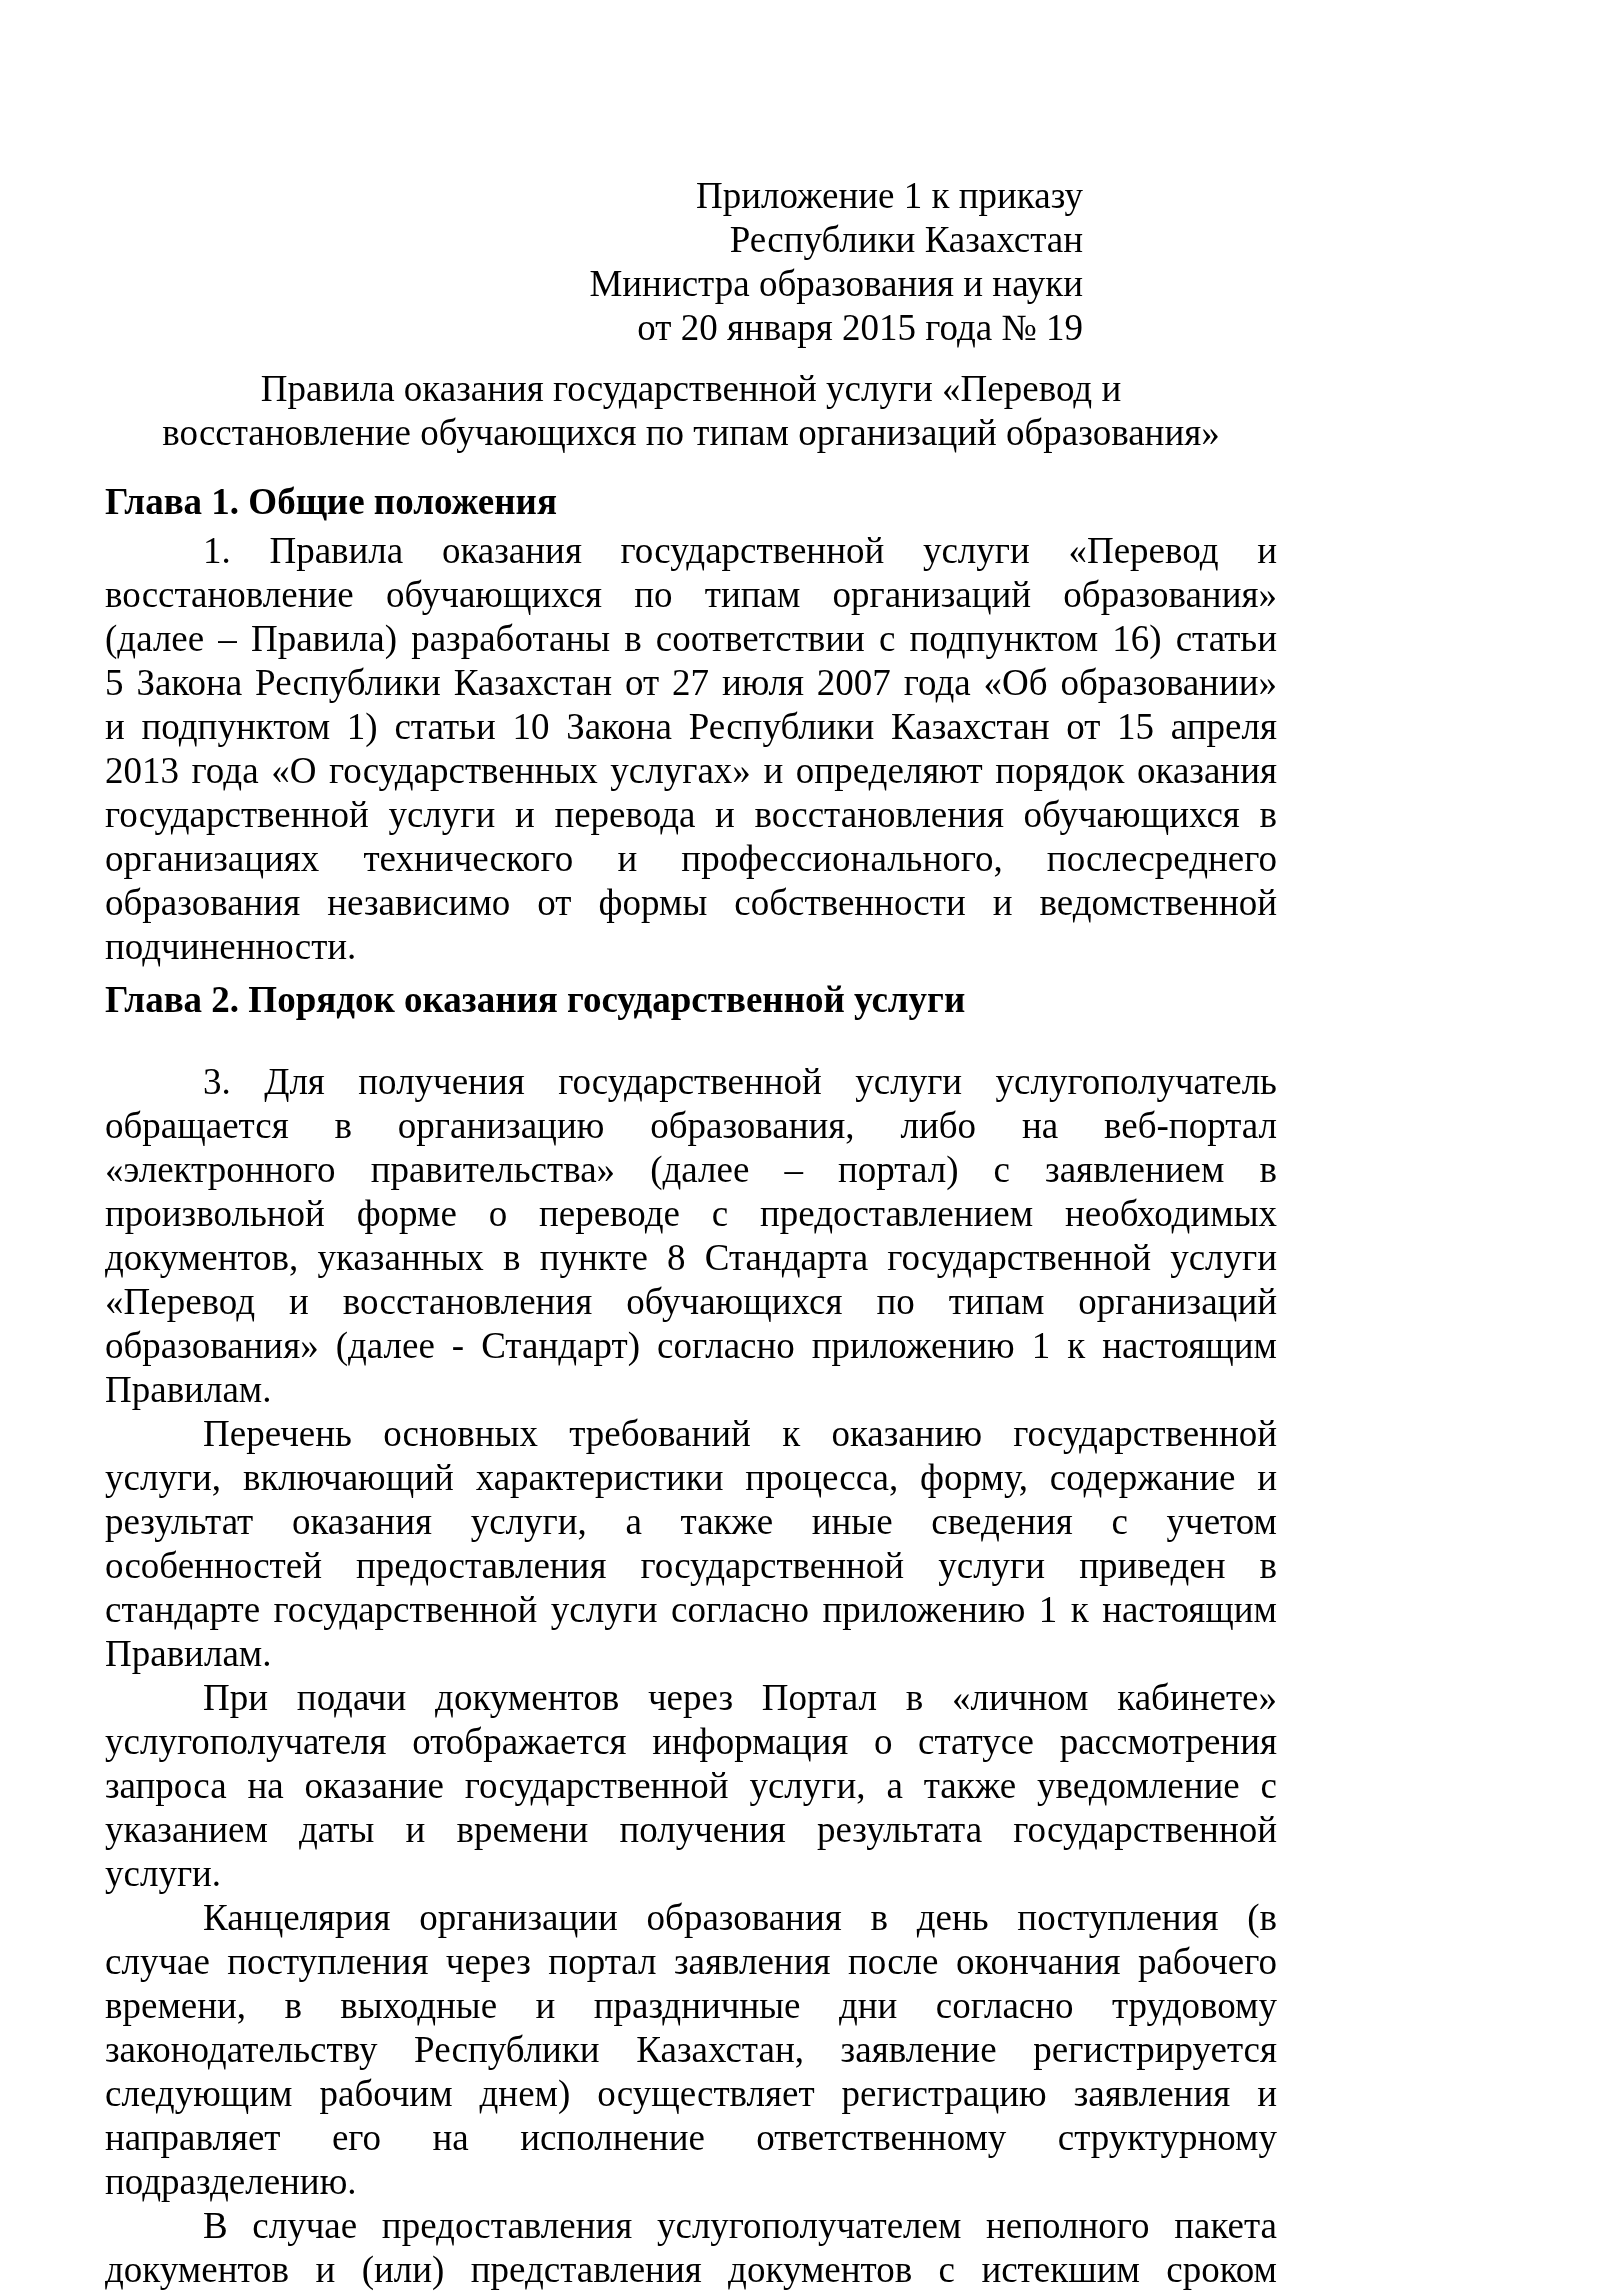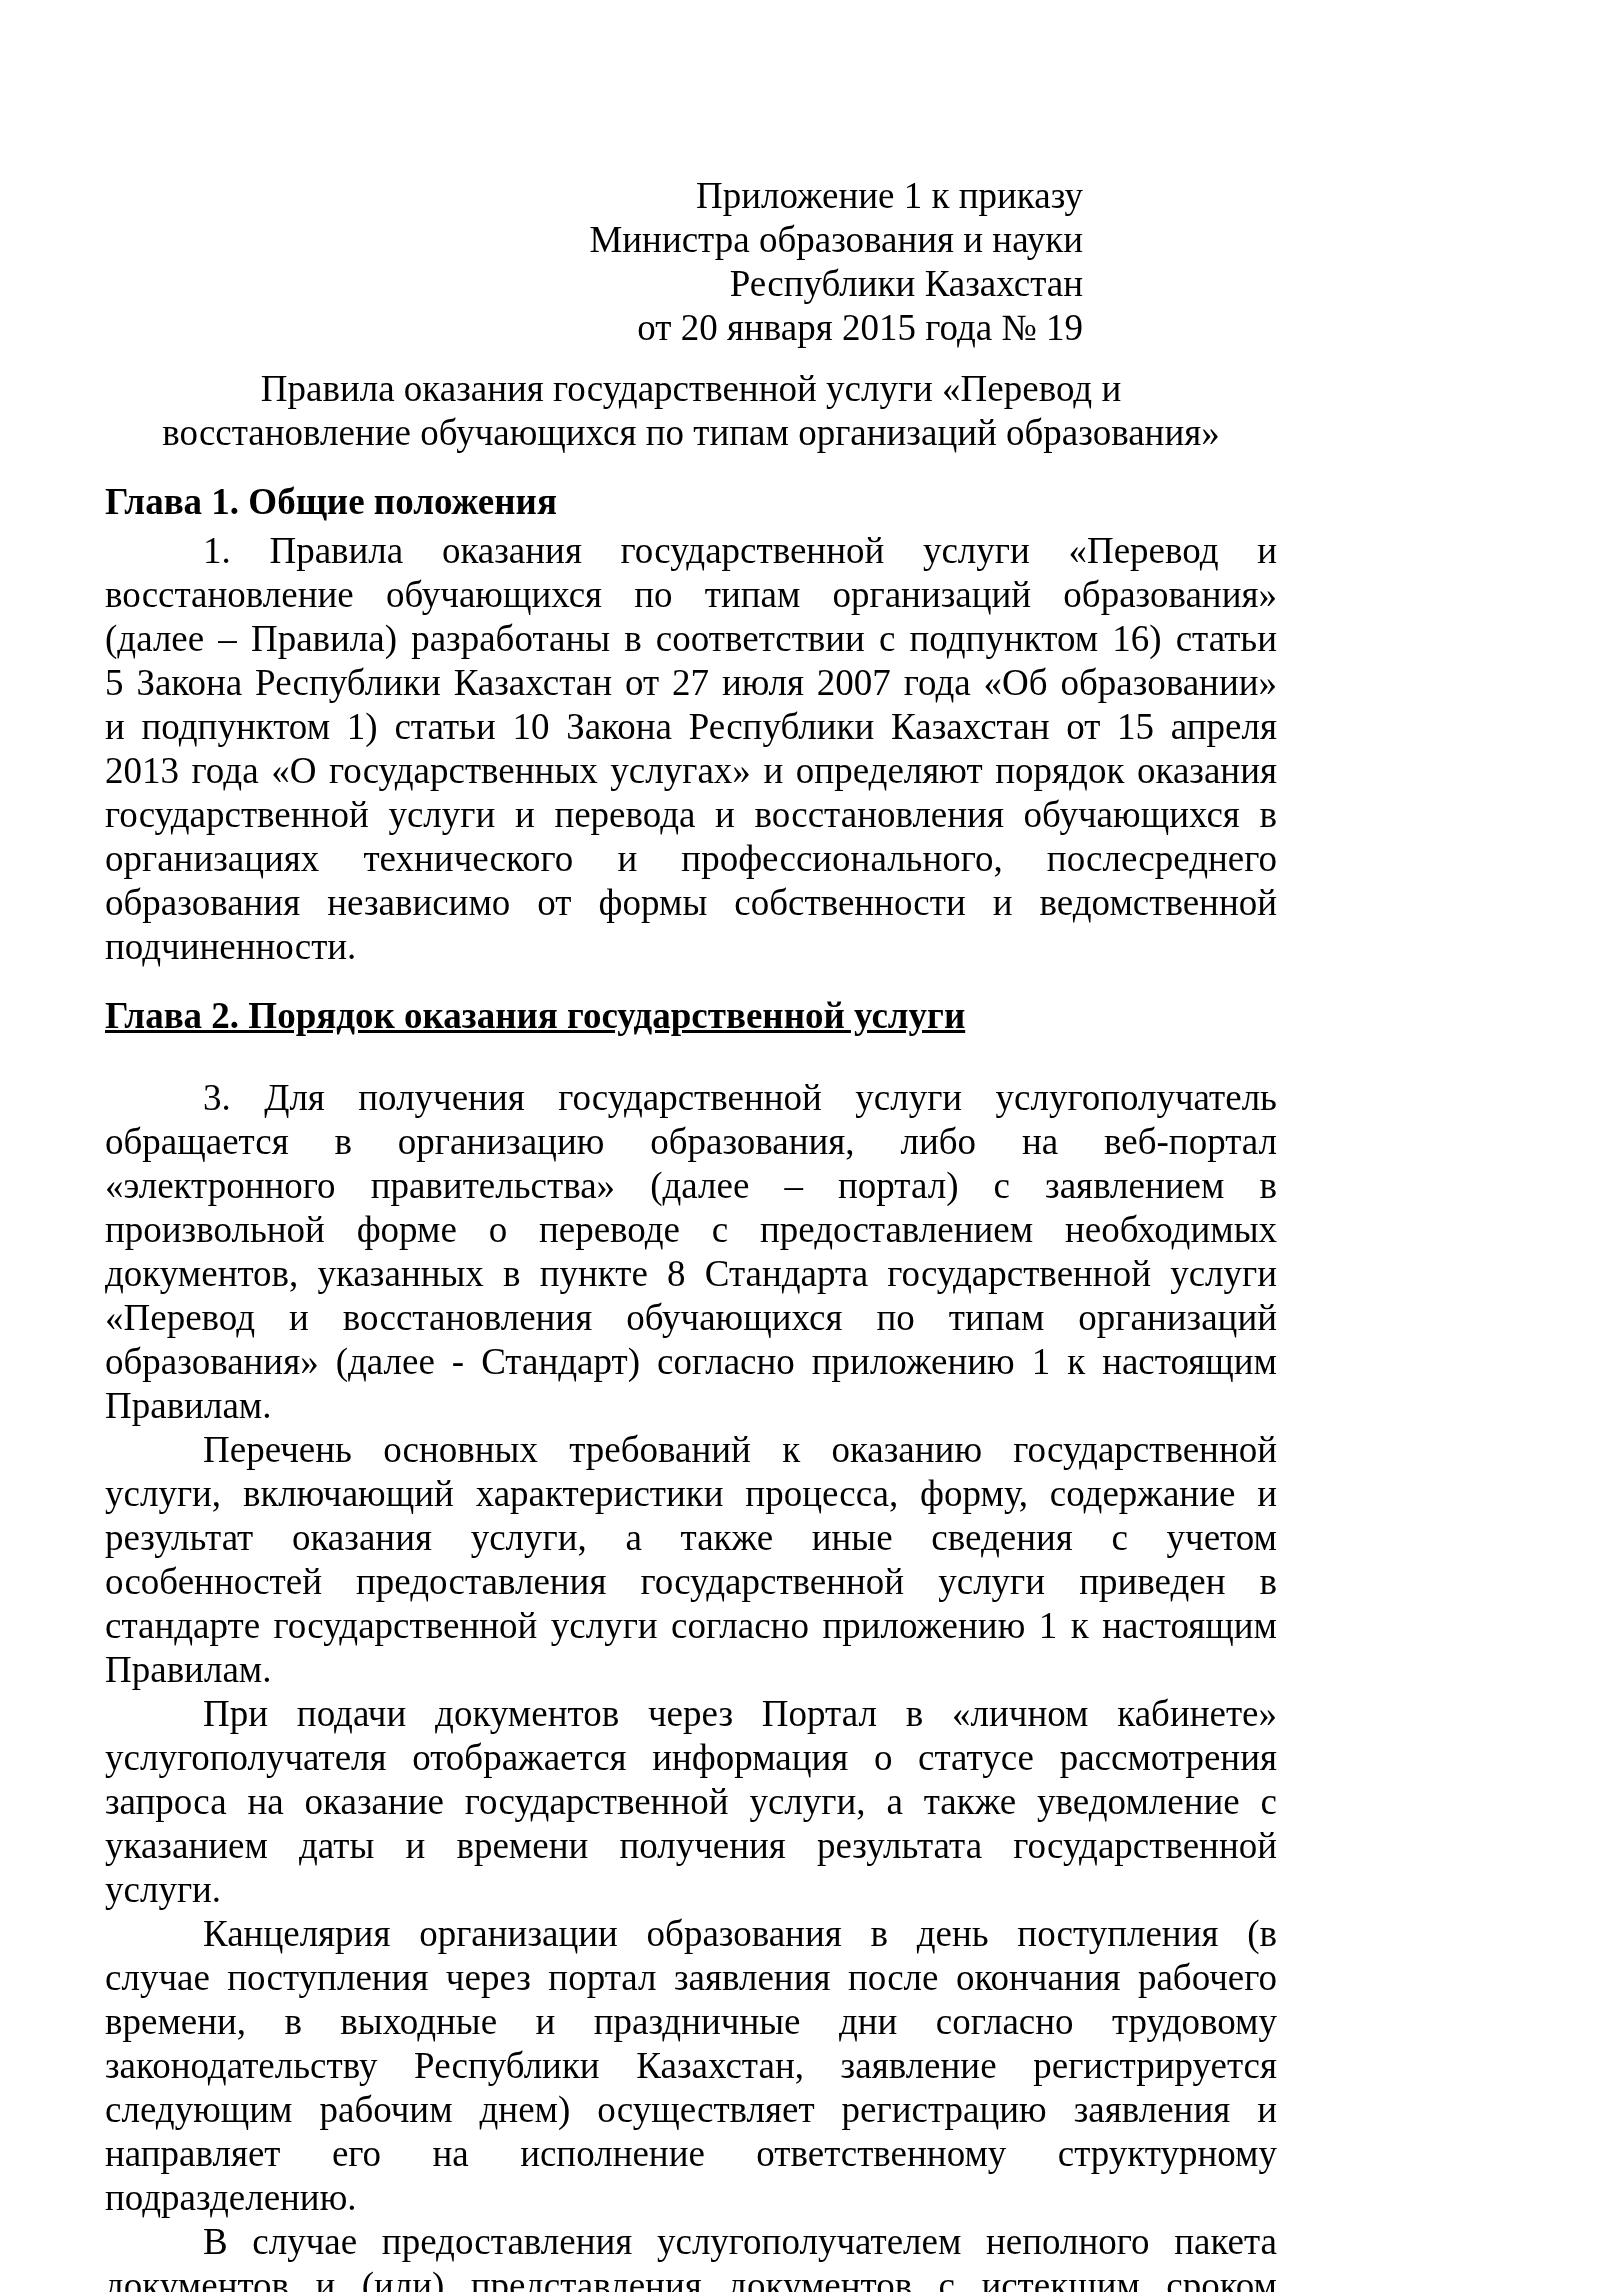--- a/index.html
+++ b/index.html
@@ -34,22 +34,21 @@
     text-align: center;
     margin: 16.7px 39px 0 39px;
   }
   .chapter-heading {
     font-size: 37px;
     line-height: 44px;
     font-weight: bold;
     margin: 25.5px 0 0 0;
   }
   .chapter-heading.second {
-    margin-top: 25px;
-    text-decoration: underline;
+    margin-top: 9px;
   }
   .body-paragraphs {
     margin-top: 5px;
   }
   .body-paragraphs.second {
     margin-top: 38px;
   }
   p.para {
     margin: 0;
     text-align: justify;
@@ -57,22 +56,22 @@
     word-spacing: 2px;
   }
 </style>
 </head>
 <body>
 
 <div class="page">
 
   <div class="approval">
     <div>Приложение 1 к приказу</div>
+    <div>Республики Казахстан</div>
     <div>Министра образования и науки</div>
-    <div>Республики Казахстан</div>
     <div>от 20 января 2015 года № 19</div>
   </div>
 
   <div class="doc-title">Правила оказания государственной услуги «Перевод и восстановление обучающихся по типам организаций образования»</div>
 
   <div class="chapter-heading">Глава 1. Общие положения</div>
 
   <div class="body-paragraphs">
     <p class="para">1. Правила оказания государственной услуги «Перевод и восстановление обучающихся по типам организаций образования» (далее – Правила) разработаны в соответствии с подпунктом 16) статьи 5 Закона Республики Казахстан от 27 июля 2007 года «Об образовании» и подпунктом 1) статьи 10 Закона Республики Казахстан от 15 апреля 2013 года «О государственных услугах» и определяют порядок оказания государственной услуги и перевода и восстановления обучающихся в организациях технического и профессионального, послесреднего образования независимо от формы собственности и ведомственной подчиненности.</p>
   </div>

